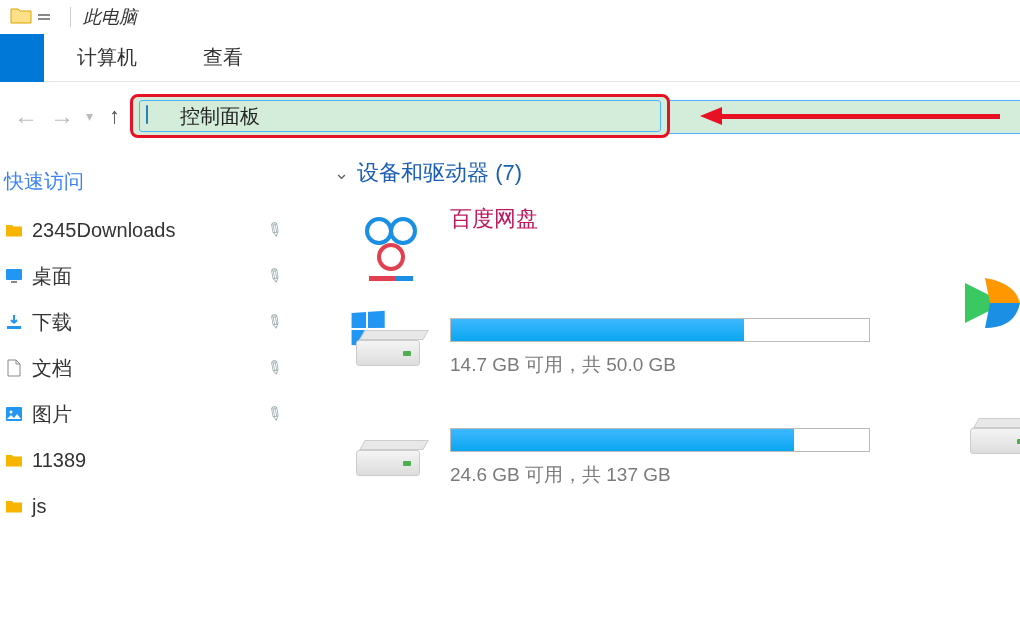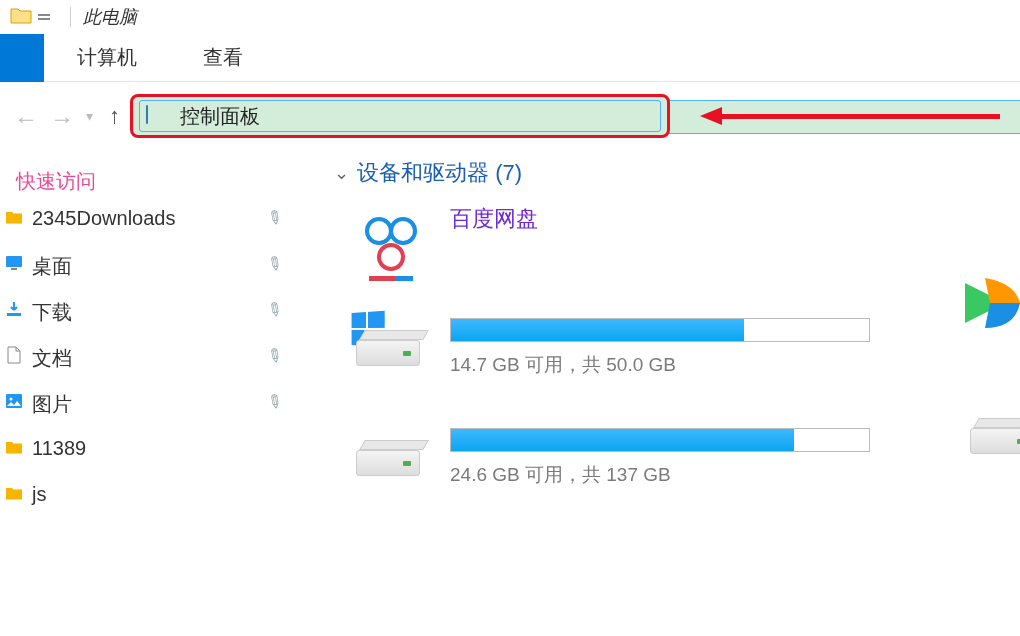--- a/index.html
+++ b/index.html
@@ -163,26 +163,26 @@
     .main-area {
       display: flex;
       height: 480px;
     }
     .sidebar {
       width: 310px;
       padding-top: 12px;
     }
     .sidebar-header {
       font-size: 20px;
-      color: #ec4899;
-      padding: 6px 8px 12px 16px;
+      color: #3b82f6;
+      padding: 6px 8px 12px 4px;
     }
     .sidebar-item {
       display: flex;
-      align-items: flex-start;
+      align-items: center;
       height: 46px;
       padding-left: 4px;
       cursor: pointer;
     }
     .sidebar-item .icon-slot {
       width: 20px;
       height: 20px;
       margin-right: 8px;
       display: flex;
       align-items: center;
@@ -236,21 +236,21 @@
       position: relative;
     }
     .baidu-c1 { position:absolute; width:28px; height:28px; border:4px solid #1a8fe3; border-radius:50%; top:4px; left:6px; }
     .baidu-c2 { position:absolute; width:28px; height:28px; border:4px solid #1a8fe3; border-radius:50%; top:4px; right:6px; }
     .baidu-c3 { position:absolute; width:28px; height:28px; border:4px solid #e04050; border-radius:50%; bottom:6px; left:18px; }
     .baidu-bar { position:absolute; width:26px; height:5px; background:#e04050; bottom:-4px; left:10px; }
     .baidu-bar2 { position:absolute; width:18px; height:5px; background:#1a8fe3; bottom:-4px; right:10px; }
     .drive-details { flex: 1; }
     .drive-title {
       font-size: 22px;
-      color: #6d28d9;
+      color: #be185d;
       font-weight: 500;
     }
     .drive-sub {
       font-size: 20px;
       color: #7a7a7a;
       margin-top: 4px;
     }
     .hdd-icon {
       width: 70px;
       height: 50px;

